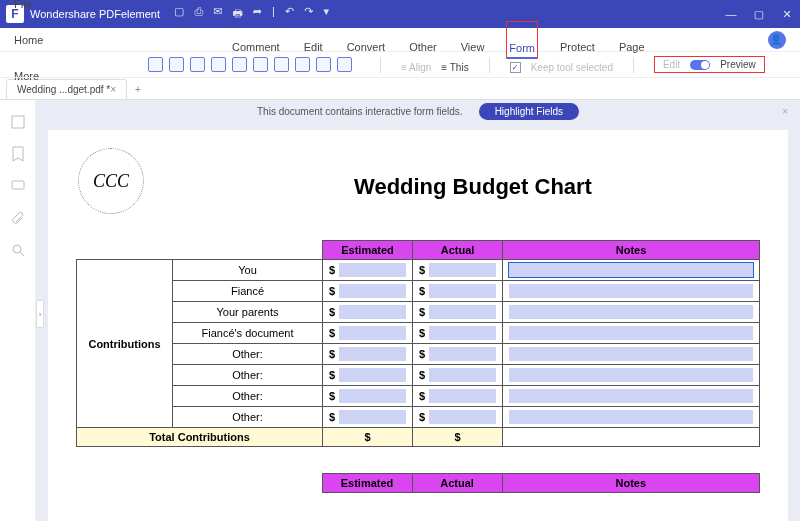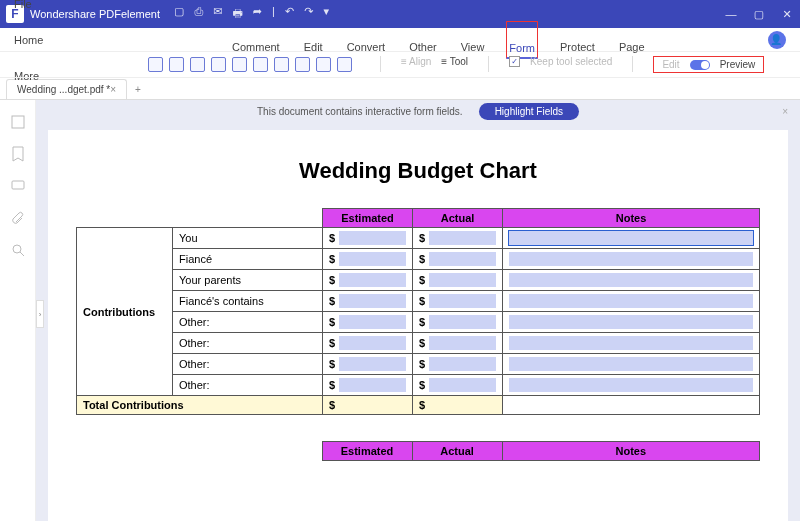--- a/index.html
+++ b/index.html
@@ -22,21 +22,21 @@
 .menubar .ribbon-tabs .tab { padding: 20px 2px 3px; cursor: pointer; }
 .menubar .ribbon-tabs .tab.active { border-bottom: 2px solid #5a64d8; color: #3b47b8; }
 .menubar .redbox { border: 1.5px solid #e33; padding: 2px 6px; border-radius: 1px; }
 .menubar .avatar { position: absolute; right: 14px; width: 18px; height: 18px; border-radius: 50%; background: #5b73e8; display: flex; align-items: center; justify-content: center; color: #fff; font-size: 10px; }
 
 
 .toolbar { height: 26px; display: flex; align-items: center; font-size: 10px; color: #666; position: relative; border-bottom: 1px solid #eee; }
 .toolbar .tool-icons { position: absolute; left: 148px; display: flex; gap: 6px; }
 .toolbar .tool-icons .ti { width: 15px; height: 15px; border: 1px solid #6b7ad6; border-radius: 2px; background: #f4f6ff; }
 .toolbar .sep { width: 1px; height: 16px; background: #ddd; margin: 0 10px; }
-.toolbar .right-cluster { position: absolute; left: 370px; display: flex; align-items: flex-start; gap: 10px; }
+.toolbar .right-cluster { position: absolute; left: 370px; display: flex; align-items: flex-end; gap: 10px; }
 .toolbar .chk { width: 11px; height: 11px; border: 1px solid #999; display: inline-flex; align-items: center; justify-content: center; font-size: 8px; color: #3b47b8; background: #fff; }
 .toolbar .preview-cluster { border: 1.5px solid #e33; padding: 2px 8px; display: flex; align-items: center; gap: 10px; }
 .toolbar .toggle { width: 20px; height: 10px; border-radius: 5px; background: #5b73e8; position: relative; }
 .toolbar .toggle::after { content: ""; position: absolute; right: 1px; top: 1px; width: 8px; height: 8px; background: #fff; border-radius: 50%; }
 .toolbar .disabled { color: #bbb; }
 
 
 .doctabs { height: 22px; border-bottom: 1px solid #ddd; display: flex; align-items: flex-end; font-size: 10px; padding-left: 6px; }
 .doctabs .doctab { padding: 4px 10px; background: #fff; border: 1px solid #ddd; border-bottom: none; border-radius: 3px 3px 0 0; display: flex; align-items: center; color: #444; }
 .doctabs .doctab .closex { color: #888; cursor: pointer; }
@@ -55,21 +55,21 @@
 
 .page { margin: 8px 12px 0 12px; background: #fff; height: 420px; padding: 16px 28px; overflow: hidden; position: relative; }
 .page-header { display: flex; align-items: center; gap: 40px; }
 .seal { width: 70px; height: 70px; border: 1px dashed transparent; position: relative; display: flex; align-items: center; justify-content: center; }
 .seal .inner { font-family: serif; font-style: italic; font-size: 18px; }
 .seal .ring { position: absolute; width: 66px; height: 66px; border-radius: 50%; border: 1px dotted #888; }
 .doc-title { flex: 1; text-align: center; font-size: 22px; font-weight: bold; font-family: Arial, sans-serif; margin-top: 12px; }
 
 .tbl-wrap { margin-top: 24px; }
 table.budget { border-collapse: collapse; width: 100%; font-size: 11px; }
-table.budget th, table.budget td { border: 1px solid #555; padding: 3px 6px; text-align: left; height: 18px; }
+table.budget th, table.budget td { border: 1px solid #555; padding: 3px 6px; text-align: center; height: 18px; }
 table.budget th { font-weight: bold; text-align: center; background: #d946ef; }
 .col-section { width: 96px; font-weight: bold; }
 .col-label { width: 150px; }
 .col-amt { width: 90px; }
 .col-notes { width: auto; }
 .ff { background: #ccd3f5; display: block; width: 100%; height: 14px; }
 .ff.sel { outline: 1.5px solid #2a5fd0; }
 .dollar { display: flex; gap: 4px; align-items: center; }
 .dollar .sym { font-weight: bold; }
 .totalrow td { background: #fff9d6; font-weight: bold; }
@@ -129,21 +129,21 @@
     <div class="ti"></div>
     <div class="ti"></div>
     <div class="ti"></div>
     <div class="ti"></div>
     <div class="ti"></div>
     <div class="ti"></div>
   </div>
   <div class="right-cluster">
     <div class="sep"></div>
     <span class="disabled">≡ <span>Align</span></span>
-    <span style="color:#444;">≡ <span>Tool</span></span>
+    <span style="color:#444;">≡ <span>This</span></span>
     <div class="sep"></div>
     <span class="chk">✓</span>
     <span class="disabled">Keep tool selected</span>
     <div class="sep"></div>
     <div class="preview-cluster">
       <span class="disabled">Edit</span>
       <span class="toggle"></span>
       <span style="color:#444;">Preview</span>
     </div>
   </div>
@@ -181,20 +181,24 @@
     <div class="collapse-chevron">›</div>
 
     <div class="infobar">
       <span>This document contains interactive form fields.</span>
       <span class="highlight-btn">Highlight Fields</span>
       <span class="close-info">×</span>
     </div>
 
     <div class="page">
       <div class="page-header">
+        <div class="seal">
+          <div class="ring"></div>
+          <div class="inner">CCC</div>
+        </div>
         <div class="doc-title">Wedding Budget Chart</div>
       </div>
 
       <div class="tbl-wrap">
         <table class="budget">
           <tbody>
               <tr>
             <td class="blank-corner col-section"></td>
             <td class="blank-corner col-label"></td>
             <th class="col-amt">Estimated</th>
@@ -250,21 +254,21 @@
                   <div class="dollar">
                     <span class="sym">$</span>
                     <span class="ff"></span>
                   </div>
                 </td>
                 <td>
                   <span class="ff"></span>
                 </td>
               </tr>
           <tr>
-                <td>Fiancé's contains</td>
+                <td>Fiancé's document</td>
                 <td>
                   <div class="dollar">
                     <span class="sym">$</span>
                     <span class="ff"></span>
                   </div>
                 </td>
                 <td>
                   <div class="dollar">
                     <span class="sym">$</span>
                     <span class="ff"></span>

